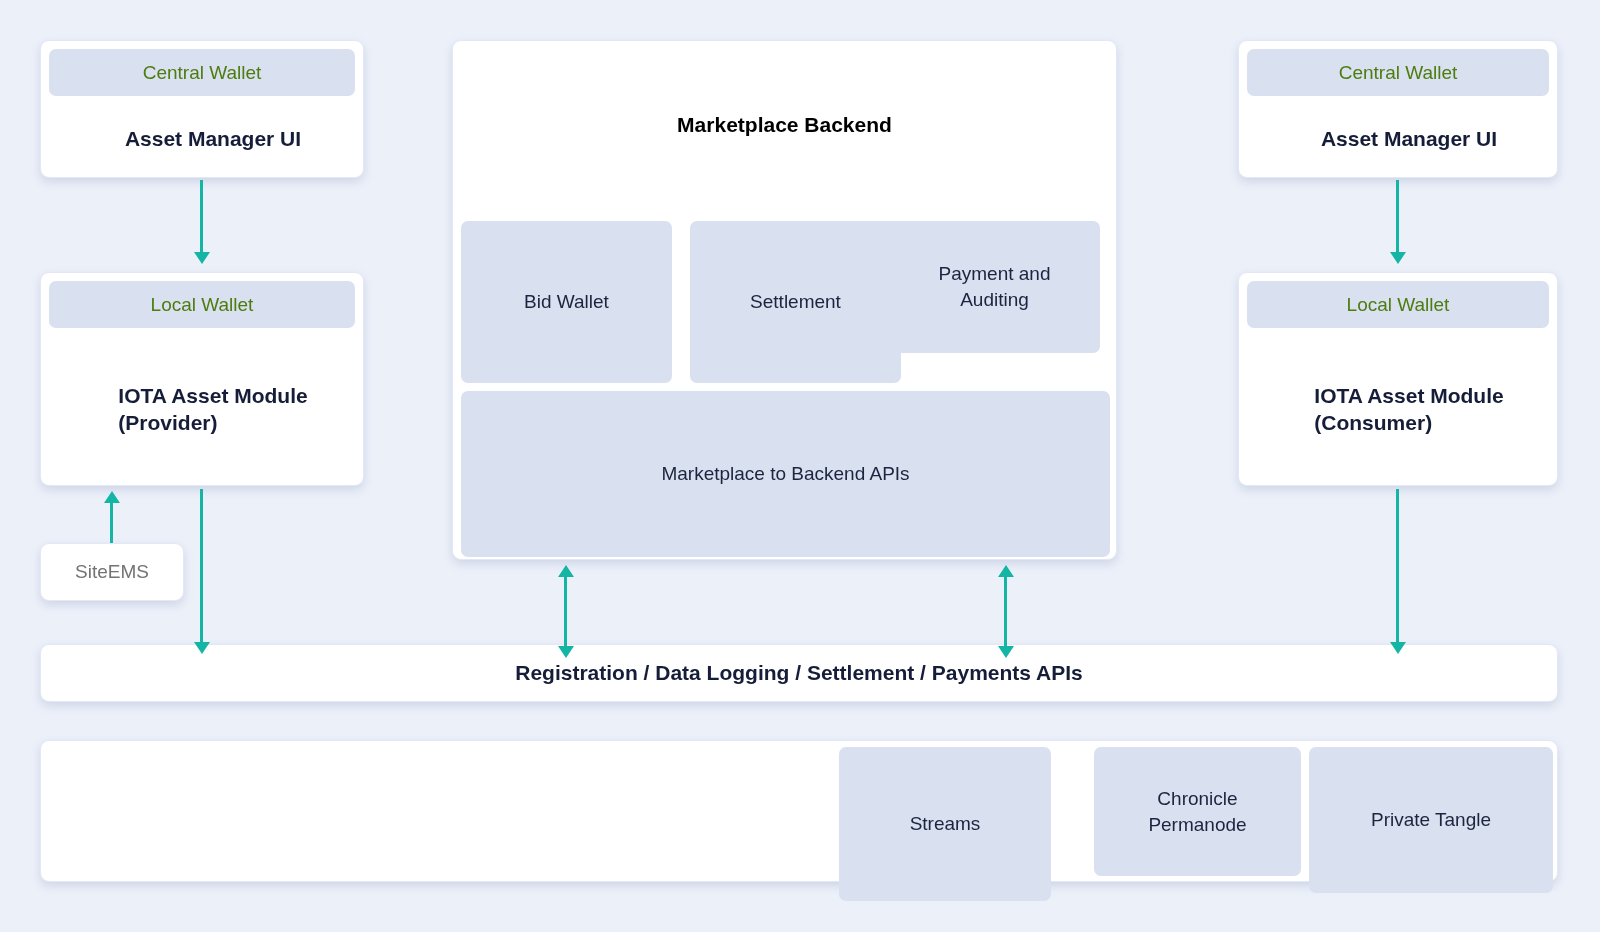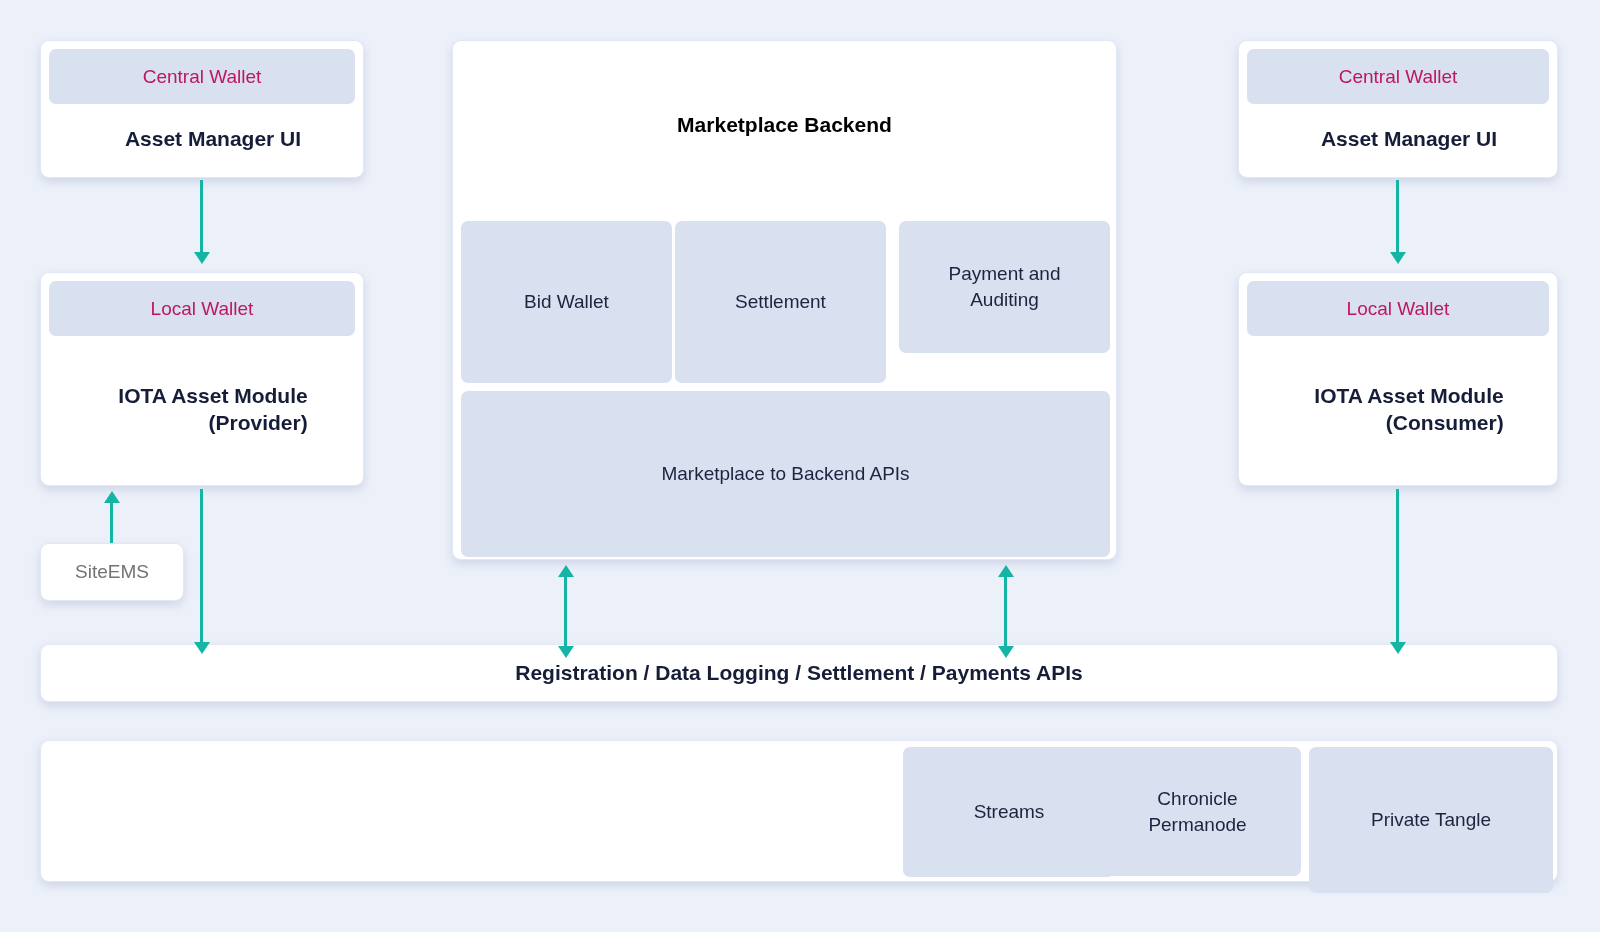--- a/index.html
+++ b/index.html
@@ -16,29 +16,29 @@
   }
   .card{
     position:absolute;
     background:#ffffff;
     border:1px solid #e2e8f5;
     border-radius:9px;
     box-shadow:0 4px 10px rgba(104,124,170,.22);
     box-sizing:border-box;
   }
   .pill{
-    position:absolute;left:8px;right:8px;top:8px;height:55px;
+    position:absolute;left:8px;right:8px;top:8px;height:47px;
     background:#d9e0ef;border-radius:7px;
     display:flex;align-items:center;justify-content:center;
-    font-size:19px;color:#be185d;
+    font-size:19px;color:#4d7c0f;
   }
   .card-body{
     position:absolute;left:0;right:0;top:60px;bottom:0;
     display:flex;align-items:center;justify-content:center;
-    text-align:right;font-weight:bold;font-size:21px;color:#161d38;
+    text-align:left;font-weight:bold;font-size:21px;color:#161d38;
     white-space:pre-line;line-height:1.3;padding-left:22px;
   }
   .gray-box{
     position:absolute;
     background:#d9e0ef;border-radius:7px;
     display:flex;align-items:center;justify-content:center;
     text-align:center;font-size:19px;color:#1c2440;line-height:1.35;
     padding:0 24px;box-sizing:border-box;
   }
   .section-title{
@@ -81,22 +81,22 @@
     </div>
     <div class="card-body">IOTA Asset Module
 (Provider)</div>
   </div>
 
   <div class="card simple-label" style="left:40px;top:543px;width:144px;height:58px">SiteEMS</div>
 
   <div class="card" style="left:452px;top:40px;width:665px;height:520px">
     <div class="section-title" style="top:72px">Marketplace Backend</div>
     <div class="gray-box" style="left:8px;top:180px;width:211px;height:162px">Bid Wallet</div>
-    <div class="gray-box" style="left:222px;top:180px;width:211px;height:162px">Settlement</div>
-    <div class="gray-box" style="left:446px;top:180px;width:211px;height:132px">Payment and Auditing</div>
+    <div class="gray-box" style="left:237px;top:180px;width:211px;height:162px">Settlement</div>
+    <div class="gray-box" style="left:436px;top:180px;width:211px;height:132px">Payment and Auditing</div>
     <div class="gray-box" style="left:8px;top:350px;width:649px;height:166px">Marketplace to Backend APIs</div>
   </div>
 
   <div class="card" style="left:1238px;top:40px;width:320px;height:138px">
     <div class="pill">
       <span>Central Wallet</span>
     </div>
     <div class="card-body">Asset Manager UI</div>
   </div>
 
@@ -104,21 +104,21 @@
     <div class="pill">
       <span>Local Wallet</span>
     </div>
     <div class="card-body">IOTA Asset Module
 (Consumer)</div>
   </div>
 
   <div class="card bar" style="left:40px;top:644px;width:1518px;height:58px">Registration / Data Logging / Settlement / Payments APIs</div>
 
   <div class="card" style="left:40px;top:740px;width:1518px;height:142px">
-    <div class="gray-box" style="left:862px;top:6px;width:212px;height:130px">Streams</div>
+    <div class="gray-box" style="left:798px;top:6px;width:212px;height:154px">Streams</div>
     <div class="gray-box" style="left:1053px;top:6px;width:207px;height:129px">Chronicle Permanode</div>
     <div class="gray-box" style="left:1268px;top:6px;width:244px;height:146px">Private Tangle</div>
   </div>
 
   <div>
     <div class="vline" style="left:200px;top:180px;height:74px"></div>
     <div class="ah down" style="left:194px;top:252px"></div>
   </div>
 
   <div>

